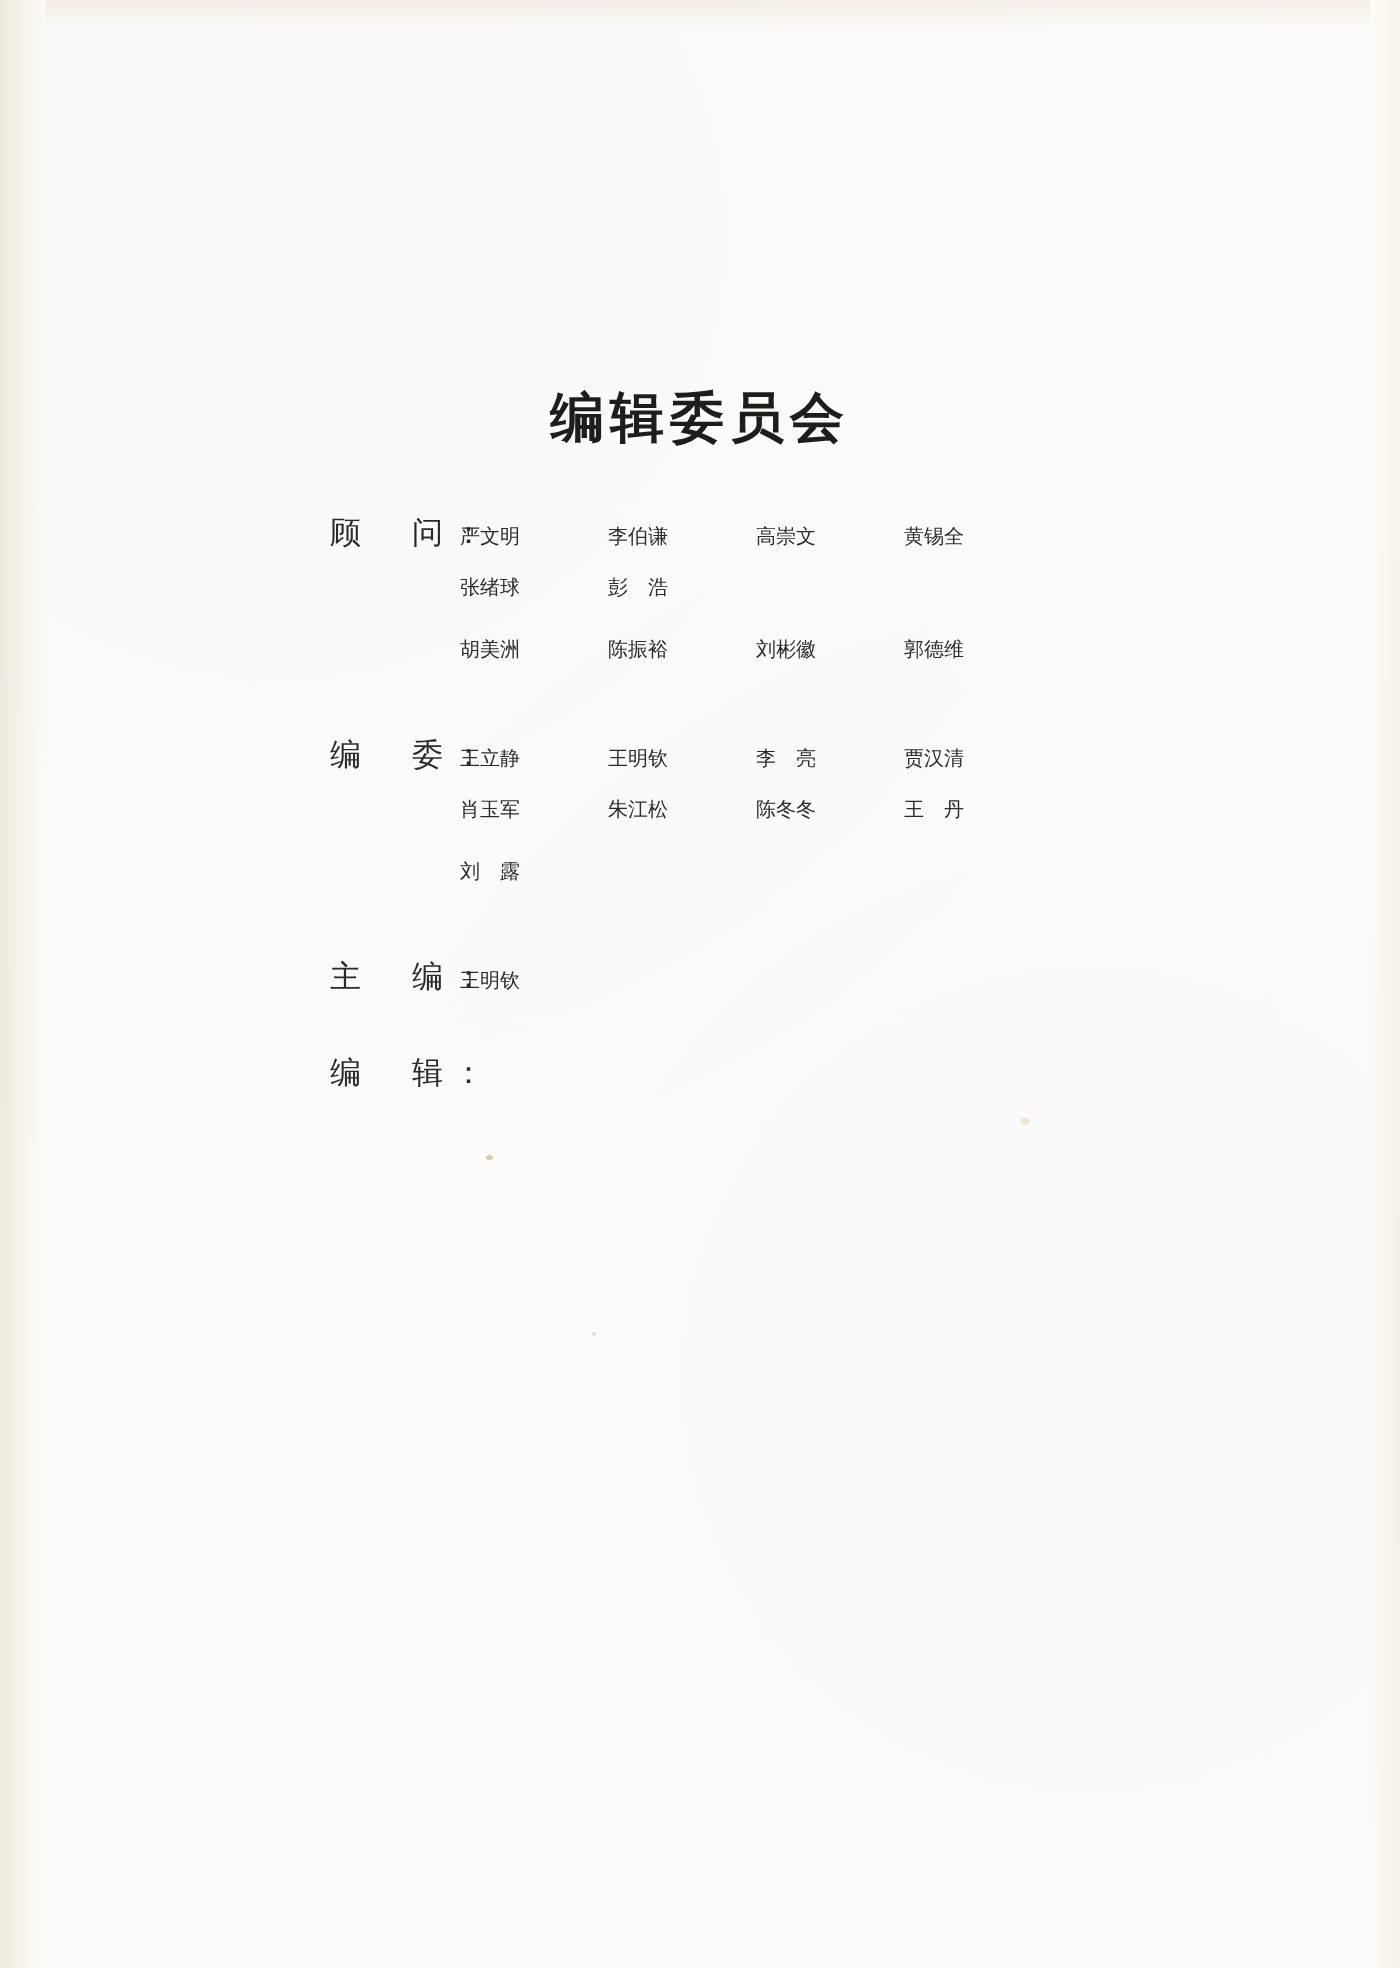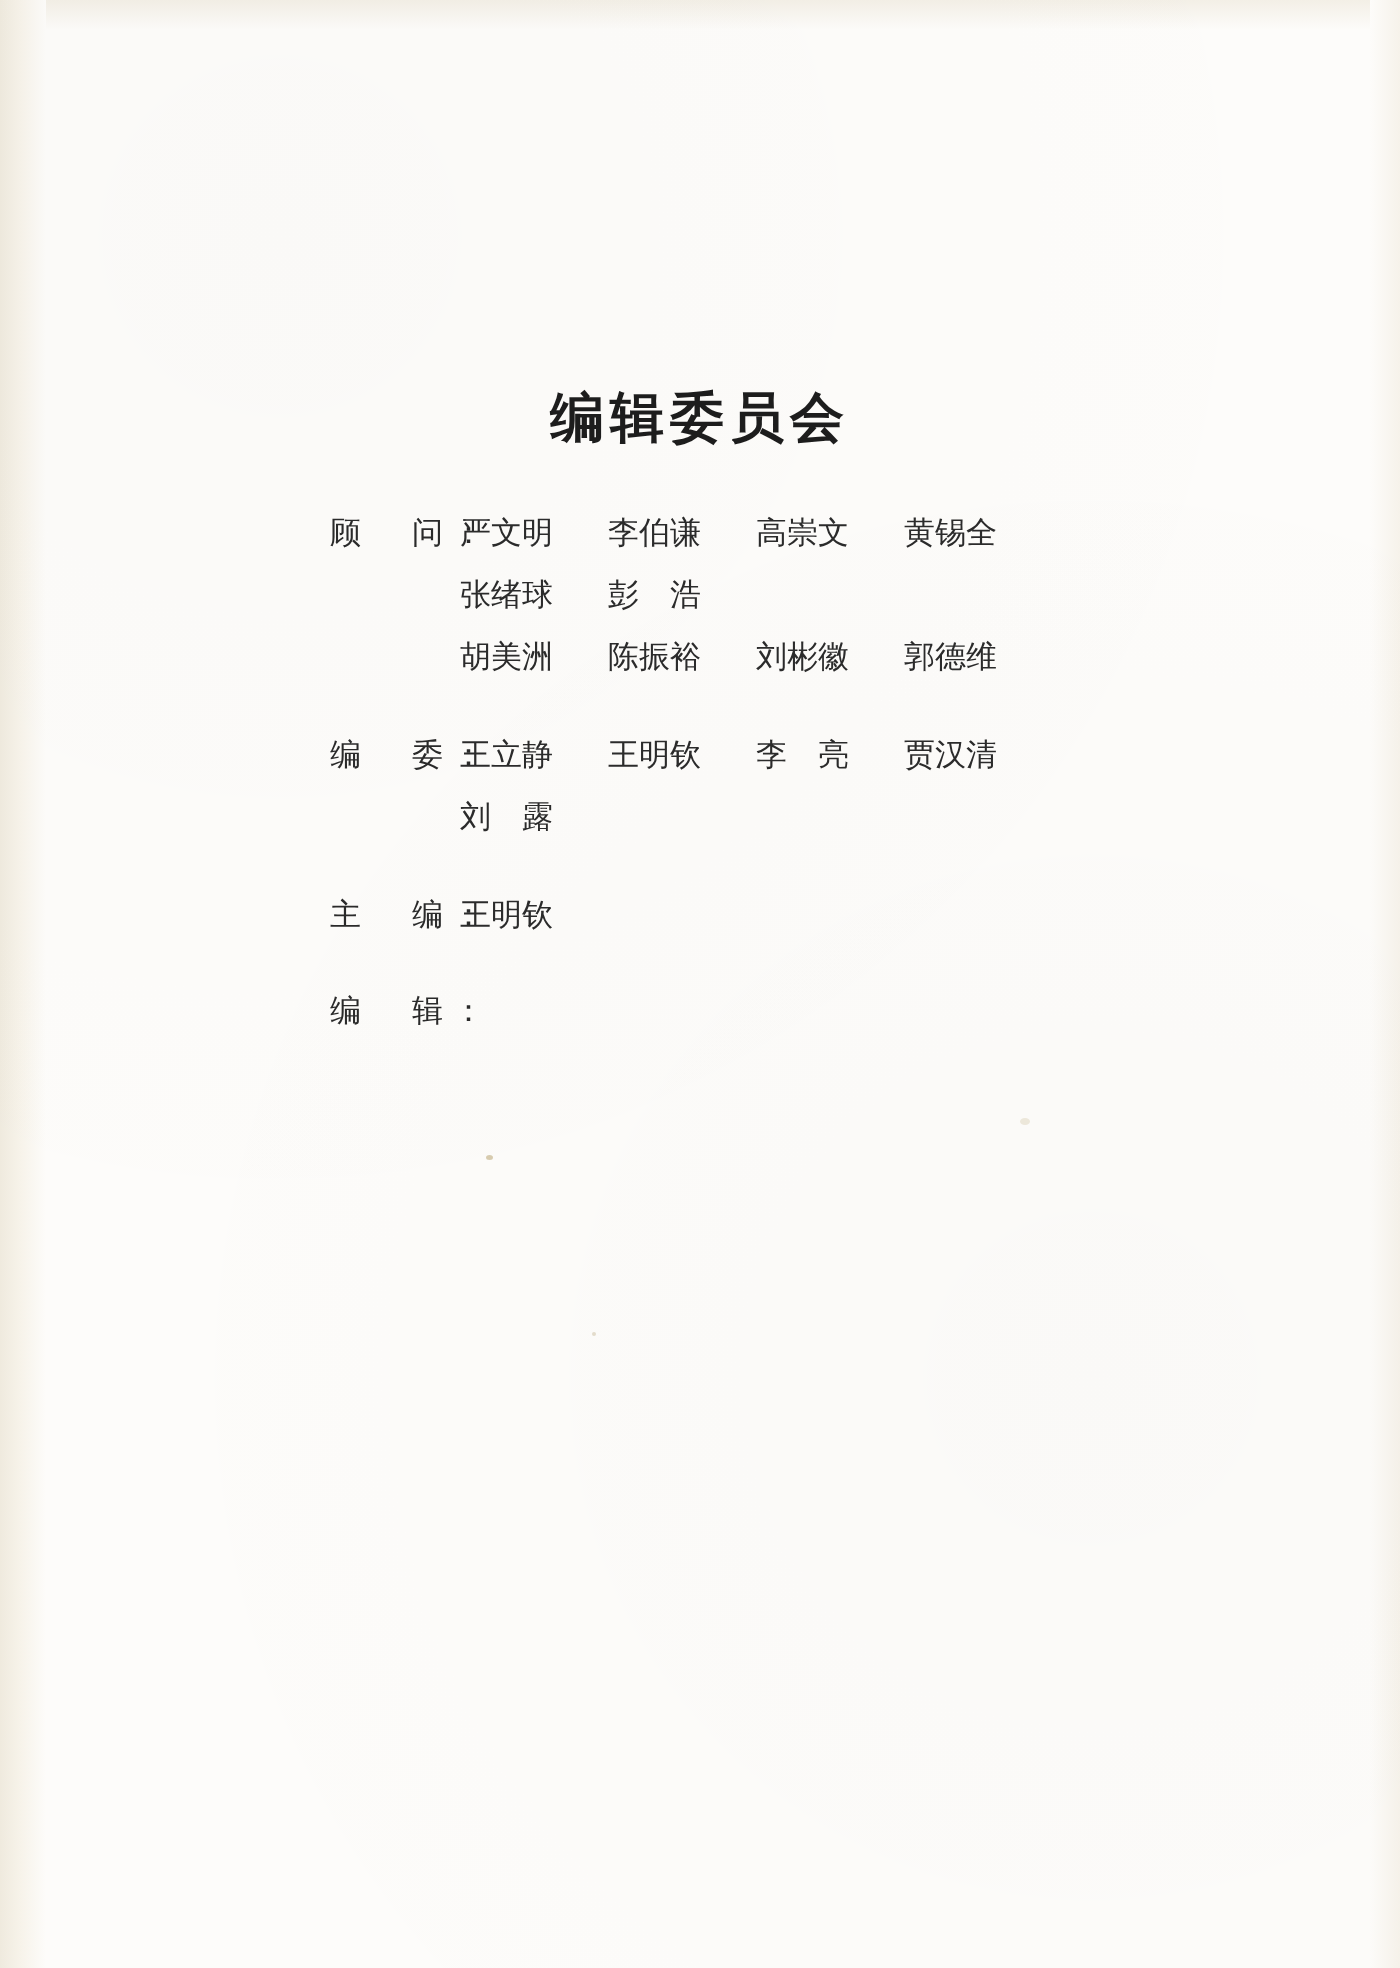--- a/index.html
+++ b/index.html
@@ -102,21 +102,21 @@
     width: 130px;
     flex: 0 0 130px;
   }
 
   .names {
     display: flex;
   }
   .name {
     width: 148px;
     flex: 0 0 148px;
-    font-size: 31px;
+    font-size: 20px;
     color: #2b2b2b;
     white-space: nowrap;
   }
 
   .speck1 {
     position: absolute;
     left: 486px;
     top: 1155px;
     width: 7px;
     height: 5px;
@@ -193,20 +193,29 @@
           <div class="names">
             <div class="name">王立静</div>
             <div class="name">王明钦</div>
             <div class="name">李　亮</div>
             <div class="name">贾汉清</div>
           </div>
         </div>
         <div class="grow">
           <div class="label-spacer"></div>
           <div class="names">
+            <div class="name">肖玉军</div>
+            <div class="name">朱江松</div>
+            <div class="name">陈冬冬</div>
+            <div class="name">王　丹</div>
+          </div>
+        </div>
+        <div class="grow">
+          <div class="label-spacer"></div>
+          <div class="names">
             <div class="name">刘　露</div>
           </div>
         </div>
       </div>
 
       <div class="group tight">
         <div class="grow">
           <div class="label">主　编：</div>
           <div class="names">
             <div class="name">王明钦</div>

